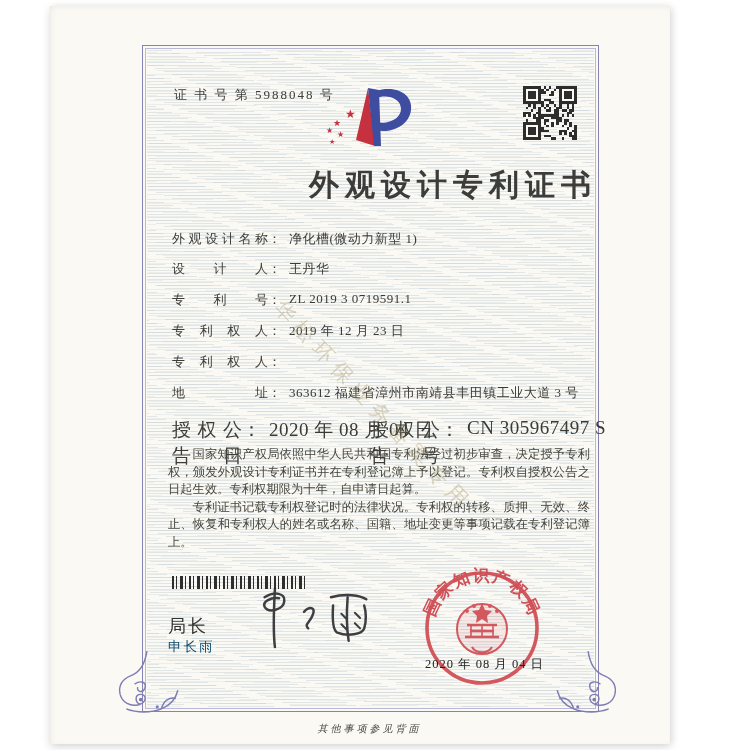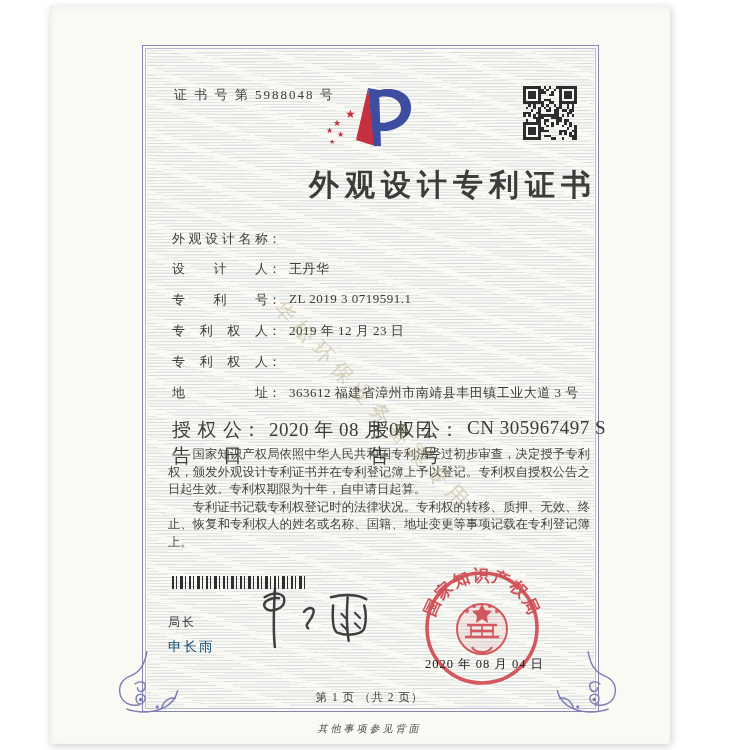--- a/index.html
+++ b/index.html
@@ -29,21 +29,21 @@
   .paras{left:118px;top:440px;width:422px;font-size:12.3px;line-height:17.6px;color:#45453d;
     text-align:justify;}
   .paras p{margin:0;text-indent:2em;}
   .watermark{left:238px;top:288px;transform:rotate(47deg);transform-origin:0 0;
     font-size:21px;letter-spacing:7px;color:rgba(166,152,106,.38);white-space:nowrap;
     pointer-events:none;}
   .barcode{left:122px;top:570px;width:133px;height:13px;
     background:repeating-linear-gradient(90deg,#2e2e2e 0 2px,transparent 2px 4px,
       #2e2e2e 4px 5px,transparent 5px 8px,#2e2e2e 8px 11px,transparent 11px 13px,
       #2e2e2e 13px 14px,transparent 14px 17px);}
-  .sig-title{left:118px;top:608px;font-size:12px;letter-spacing:2px;color:#333;font-family:"Liberation Sans","DejaVu Sans",sans-serif;}
+  .sig-title{left:118px;top:608px;font-size:18px;letter-spacing:2px;color:#333;font-family:"Liberation Sans","DejaVu Sans",sans-serif;}
   .sig-name{left:118px;top:632px;font-size:13.5px;letter-spacing:2px;color:#0c4a6e;font-family:"Liberation Sans","DejaVu Sans",sans-serif;}
   .sig-svg{left:200px;top:578px;}
   .seal-svg{left:367px;top:557px;}
   .seal-date{left:372px;top:650px;width:125px;text-align:center;font-size:12.5px;
     letter-spacing:1px;color:#222;}
   .page-num{left:92px;top:684px;width:455px;text-align:center;font-size:11.5px;
     letter-spacing:1px;color:#3c3c38;}
   .back-note{left:92px;top:716px;width:455px;text-align:center;font-size:10px;
     letter-spacing:3px;color:#4a4a44;font-style:italic;}
   .flourish{width:66px;height:68px;}
@@ -204,20 +204,21 @@
         <rect x="19" y="20" width="1" height="1"></rect>
         <rect x="20" y="20" width="1" height="1"></rect>
       </g>
     </svg>
 
   <h1 class="abs title">外观设计专利证书</h1>
 
   <div class="abs field" style="top:224px">
     <span class="f-label">外观设计名称</span>
       <span class="f-colon">：</span>
+      <span class="f-value">净化槽(微动力新型 1)</span>
   </div>
   <div class="abs field" style="top:254px">
     <span class="f-label">设计人</span>
       <span class="f-colon">：</span>
       <span class="f-value">王丹华</span>
   </div>
   <div class="abs field" style="top:285px">
     <span class="f-label">专利号</span>
       <span class="f-colon">：</span>
       <span class="f-value">ZL 2019 3 0719591.1</span>
@@ -289,21 +290,20 @@
         <circle cx="73" cy="43" r="2" stroke="none"></circle>
           <circle cx="80" cy="48" r="2" stroke="none"></circle>
         <path d="M50,62 h30 M53,68 h24 M48,74 h34" fill="none" stroke-width="2.6"></path>
         <path d="M54,62 v12 M65,62 v12 M76,62 v12" fill="none" stroke-width="1.6"></path>
         <path d="M55,84 a11,9 0 0 0 20,0" fill="none" stroke-width="2.2"></path>
       </g>
     </g>
   </svg>
   <div class="abs seal-date">2020 年 08 月 04 日</div>
 
-  <div class="abs page-num">第 1 页 （共 2 页）</div>
   <div class="abs back-note">其他事项参见背面</div>
 
   <svg class="abs flourish flourish-left" viewBox="0 0 64 64">
     <g fill="none" stroke="#7d7cb4" stroke-width="1.4">
       <path d="M30,2 C28,14 24,22 14,26 C6,29 2,36 4,44"></path>
       <path d="M4,44 C6,52 14,56 22,54 C30,52 30,44 24,44 C18,44 18,52 24,54"></path>
       <path d="M10,58 C20,62 34,62 44,58 C52,55 58,48 60,40"></path>
       <path d="M44,58 C46,50 52,46 58,48"></path>
       <path d="M18,34 C24,30 30,32 28,38 C26,43 20,42 21,37"></path>
       <circle cx="24" cy="49" r="1.8" fill="#7d7cb4" stroke="none"></circle>

